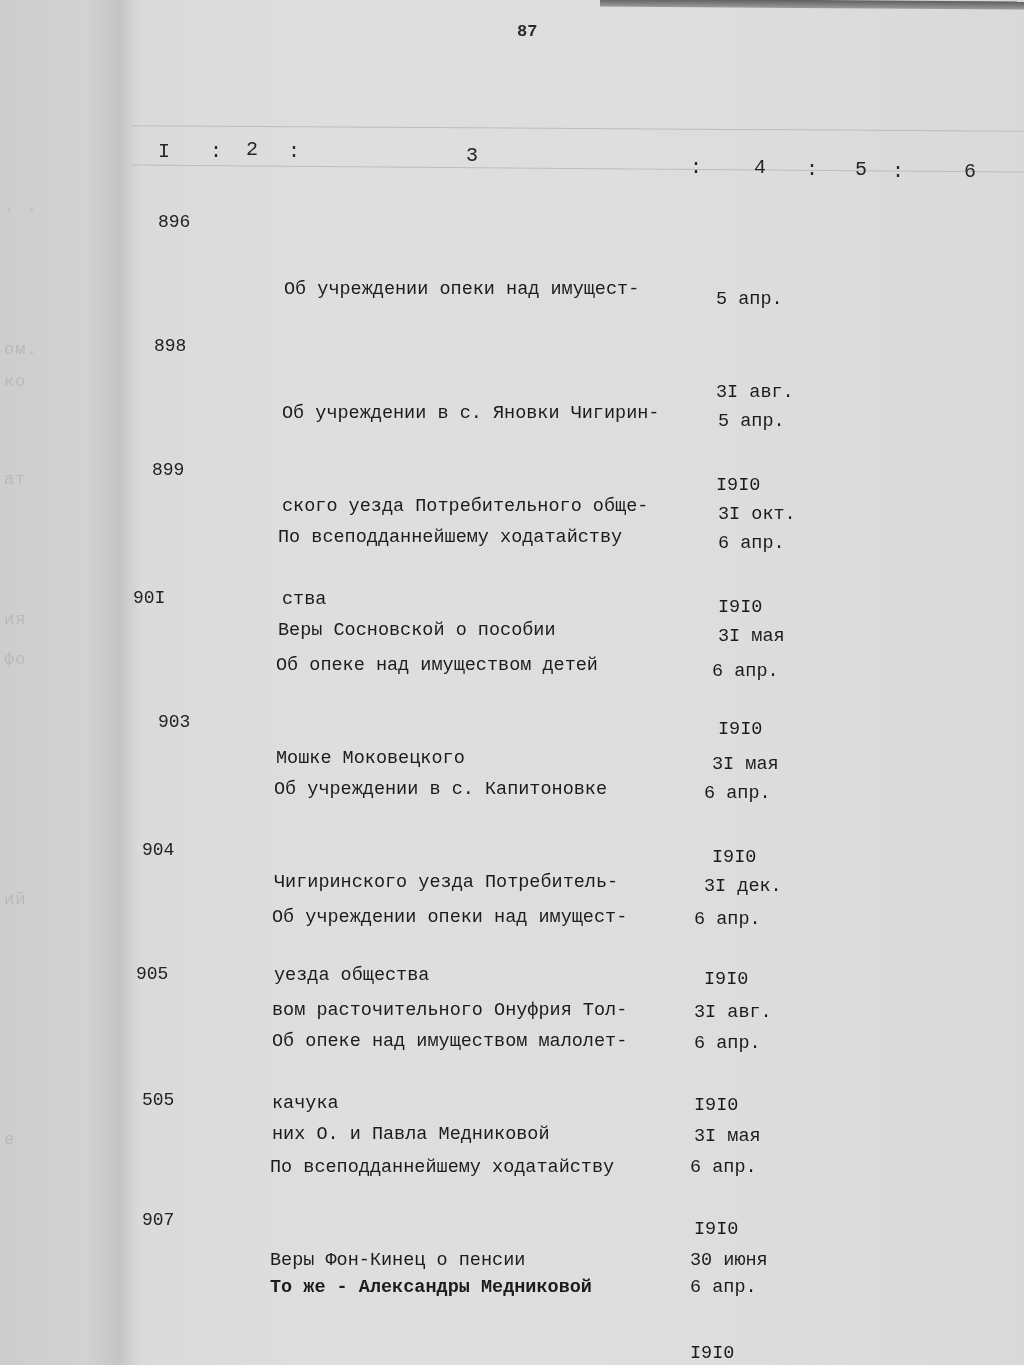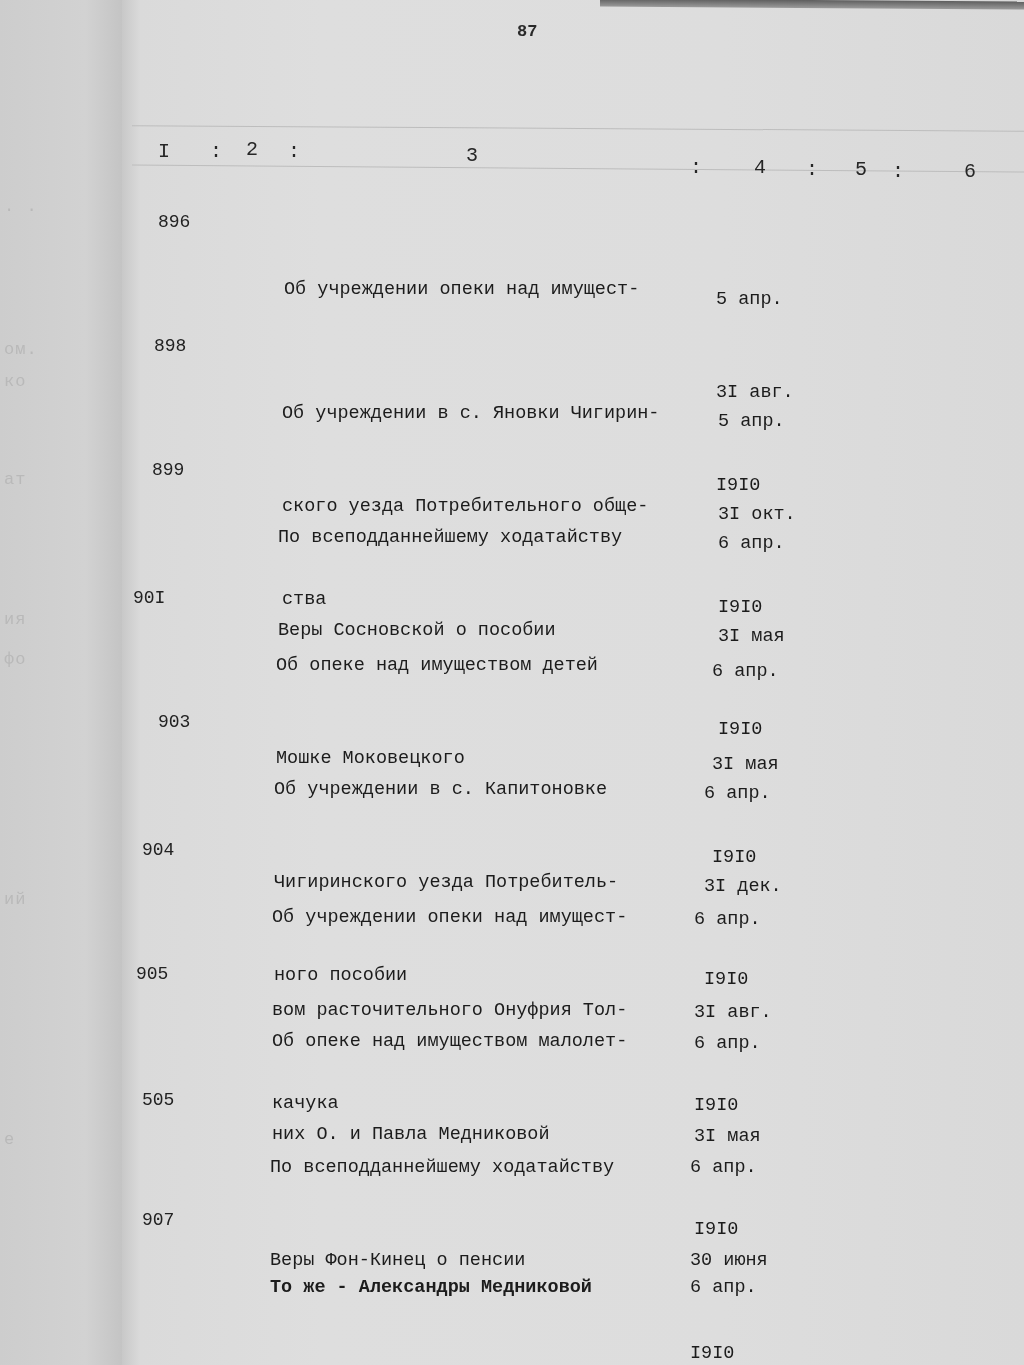--- a/index.html
+++ b/index.html
@@ -181,21 +181,21 @@
       <div>3I мая</div>
       <div>I9I0</div>
     </div>
   </div>
 
   <div class="row" style="top:712px;">
     <span class="num" style="left:24px;margin-left:12px;">903</span>
     <div class="desc" style="left:152px;">
       <div>Об учреждении в с. Капитоновке</div>
       <div>Чигиринского уезда Потребитель-</div>
-      <div>ного пособии</div>
+      <div>уезда общества</div>
     </div>
     <div class="dates" style="left:582px; top:4px;">
       <div>6 апр.</div>
       <div>3I дек.</div>
       <div>I9I0</div>
     </div>
   </div>
 
   <div class="row" style="top:840px;">
     <span class="num" style="left:20px;">904</span>

